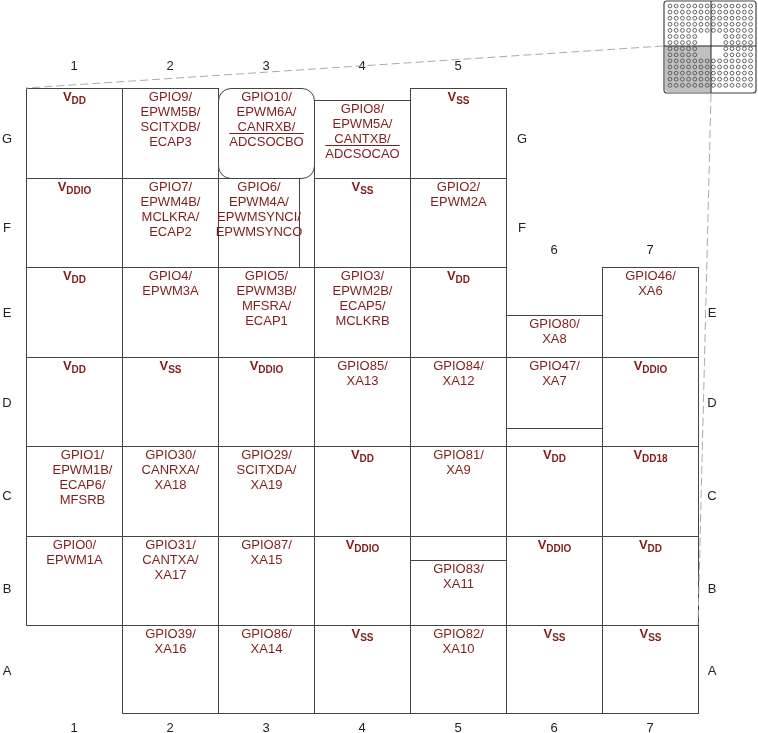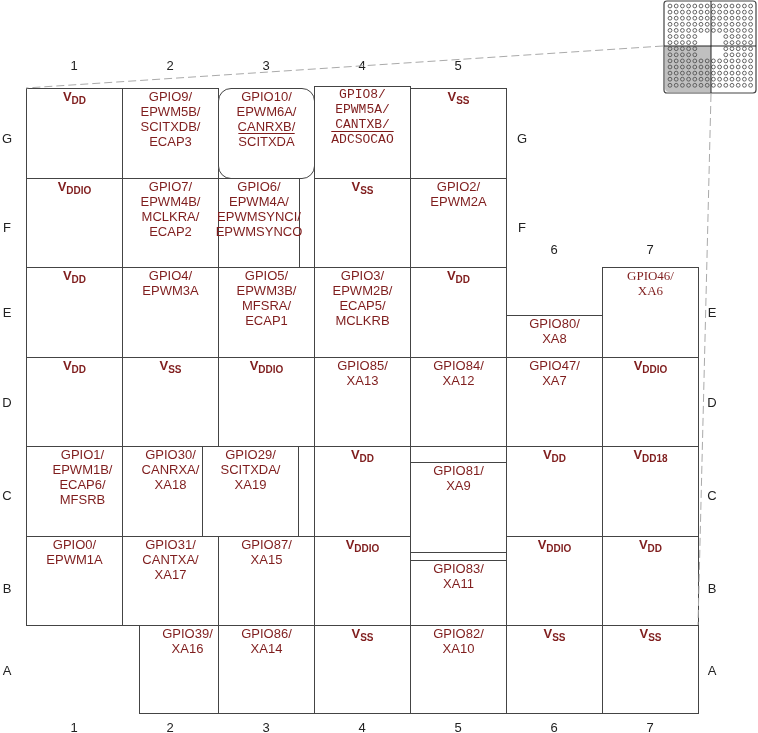--- a/index.html
+++ b/index.html
@@ -58,23 +58,23 @@
     </div>
     <div class="cell" style="left: 122px; top: 88px; width: 97px; height: 91px;">
       <span class="txt"><span>GPIO9/
 EPWM5B/
 SCITXDB/
 ECAP3</span></span>
     </div>
     <div class="cell" style="left: 218px; top: 88px; width: 97px; height: 91px; border-radius: 13px;">
       <span class="txt"><span>GPIO10/
 EPWM6A/
-CANRXB/</span><br><span class="ov">SCITXDA</span></span>
-    </div>
-    <div class="cell" style="left: 314px; top: 86px; width: 97px; height: 103px; font-family: Liberation Mono, monospace;">
+CANRXB/</span><br><span class="ov">ADCSOCBO</span></span>
+    </div>
+    <div class="cell" style="left: 314px; top: 100px; width: 97px; height: 103px;">
       <span class="txt"><span>GPIO8/
 EPWM5A/
 CANTXB/</span><br><span class="ov">ADCSOCAO</span></span>
     </div>
     <div class="cell pwr" style="left: 410px; top: 88px; width: 97px; height: 91px;">
       <span class="txt"><span>V</span><sub>SS</sub></span>
     </div>
     <div class="cell pwr" style="left: 26px; top: 178px; width: 97px; height: 90px;">
       <span class="txt"><span>V</span><sub>DDIO</sub></span>
     </div>
@@ -116,68 +116,68 @@
 ECAP5/
 MCLKRB</span></span>
     </div>
     <div class="cell pwr" style="left: 410px; top: 267px; width: 97px; height: 91px;">
       <span class="txt"><span>V</span><sub>DD</sub></span>
     </div>
     <div class="cell" style="left: 506px; top: 267px; width: 97px; height: 91px; margin-top: 48px;">
       <span class="txt"><span>GPIO80/
 XA8</span></span>
     </div>
-    <div class="cell" style="left: 602px; top: 267px; width: 97px; height: 91px; font-family: Liberation Serif, serif;">
+    <div class="cell" style="left: 602px; top: 267px; width: 97px; height: 91px;">
       <span class="txt"><span>GPIO46/
 XA6</span></span>
     </div>
     <div class="cell pwr" style="left: 26px; top: 357px; width: 97px; height: 90px;">
       <span class="txt"><span>V</span><sub>DD</sub></span>
     </div>
     <div class="cell pwr" style="left: 122px; top: 357px; width: 97px; height: 90px;">
       <span class="txt"><span>V</span><sub>SS</sub></span>
     </div>
     <div class="cell pwr" style="left: 218px; top: 357px; width: 97px; height: 90px;">
       <span class="txt"><span>V</span><sub>DDIO</sub></span>
     </div>
     <div class="cell" style="left: 314px; top: 357px; width: 97px; height: 90px;">
       <span class="txt"><span>GPIO85/
 XA13</span></span>
     </div>
     <div class="cell" style="left: 410px; top: 357px; width: 97px; height: 90px;">
       <span class="txt"><span>GPIO84/
 XA12</span></span>
     </div>
-    <div class="cell" style="left: 506px; top: 357px; width: 97px; height: 90px;">
+    <div class="cell" style="left: 506px; top: 357px; width: 97px; height: 72px;">
       <span class="txt"><span>GPIO47/
 XA7</span></span>
     </div>
     <div class="cell pwr" style="left: 602px; top: 357px; width: 97px; height: 90px;">
       <span class="txt"><span>V</span><sub>DDIO</sub></span>
     </div>
     <div class="cell" style="left: 26px; top: 446px; width: 113px; height: 91px;">
       <span class="txt"><span>GPIO1/
 EPWM1B/
 ECAP6/
 MFSRB</span></span>
     </div>
     <div class="cell" style="left: 122px; top: 446px; width: 97px; height: 91px;">
       <span class="txt"><span>GPIO30/
 CANRXA/
 XA18</span></span>
     </div>
-    <div class="cell" style="left: 202px; top: 446px; width: 97px; height: 91px;">
+    <div class="cell" style="left: 218px; top: 446px; width: 97px; height: 91px;">
       <span class="txt"><span>GPIO29/
 SCITXDA/
 XA19</span></span>
     </div>
     <div class="cell pwr" style="left: 314px; top: 446px; width: 97px; height: 91px;">
       <span class="txt"><span>V</span><sub>DD</sub></span>
     </div>
-    <div class="cell" style="left: 410px; top: 446px; width: 97px; height: 91px; margin-top: 16px;">
+    <div class="cell" style="left: 410px; top: 446px; width: 97px; height: 91px;">
       <span class="txt"><span>GPIO81/
 XA9</span></span>
     </div>
     <div class="cell pwr" style="left: 506px; top: 446px; width: 97px; height: 91px;">
       <span class="txt"><span>V</span><sub>DD</sub></span>
     </div>
     <div class="cell pwr" style="left: 602px; top: 446px; width: 97px; height: 91px;">
       <span class="txt"><span>V</span><sub>DD18</sub></span>
     </div>
     <div class="cell" style="left: 26px; top: 536px; width: 97px; height: 90px;">
@@ -199,21 +199,21 @@
     <div class="cell" style="left: 410px; top: 536px; width: 97px; height: 90px; margin-top: 24px;">
       <span class="txt"><span>GPIO83/
 XA11</span></span>
     </div>
     <div class="cell pwr" style="left: 506px; top: 536px; width: 97px; height: 90px;">
       <span class="txt"><span>V</span><sub>DDIO</sub></span>
     </div>
     <div class="cell pwr" style="left: 602px; top: 536px; width: 97px; height: 90px;">
       <span class="txt"><span>V</span><sub>DD</sub></span>
     </div>
-    <div class="cell" style="left: 122px; top: 625px; width: 97px; height: 89px; margin-left: 17px;">
+    <div class="cell" style="left: 122px; top: 625px; width: 97px; height: 89px;">
       <span class="txt"><span>GPIO39/
 XA16</span></span>
     </div>
     <div class="cell" style="left: 218px; top: 625px; width: 97px; height: 89px;">
       <span class="txt"><span>GPIO86/
 XA14</span></span>
     </div>
     <div class="cell pwr" style="left: 314px; top: 625px; width: 97px; height: 89px;">
       <span class="txt"><span>V</span><sub>SS</sub></span>
     </div>

